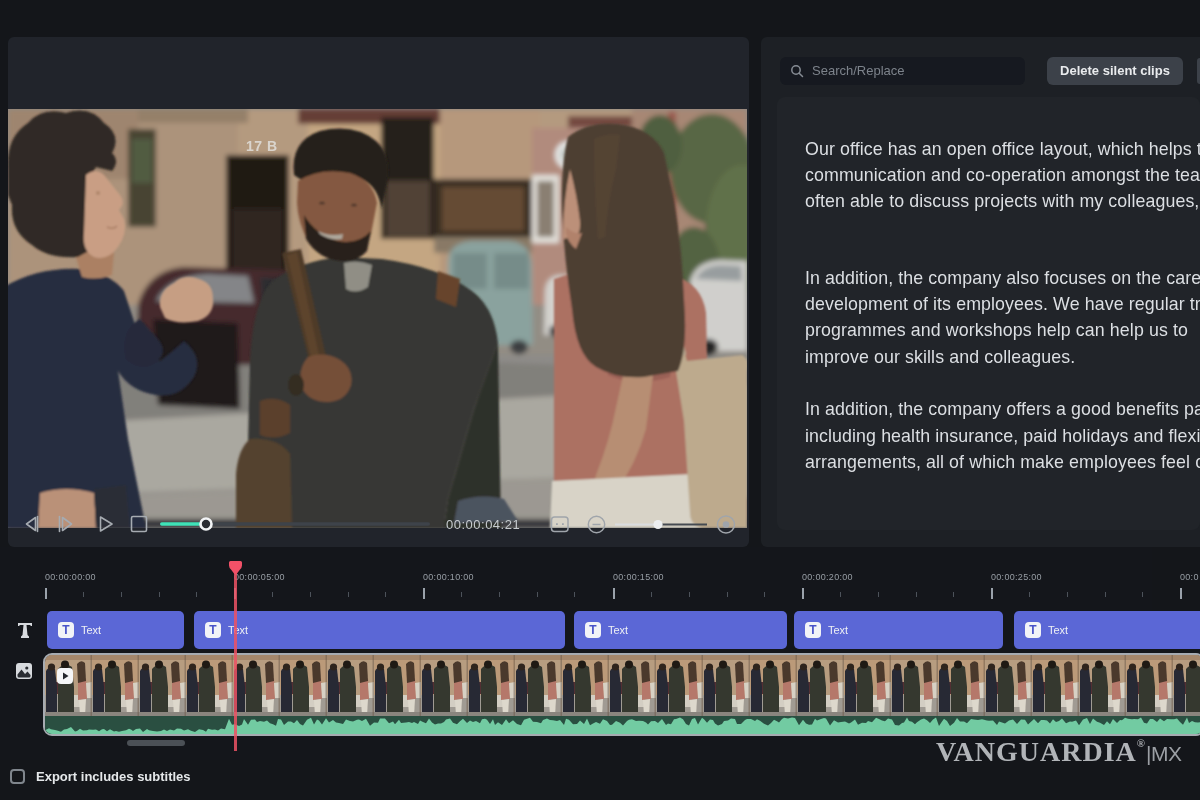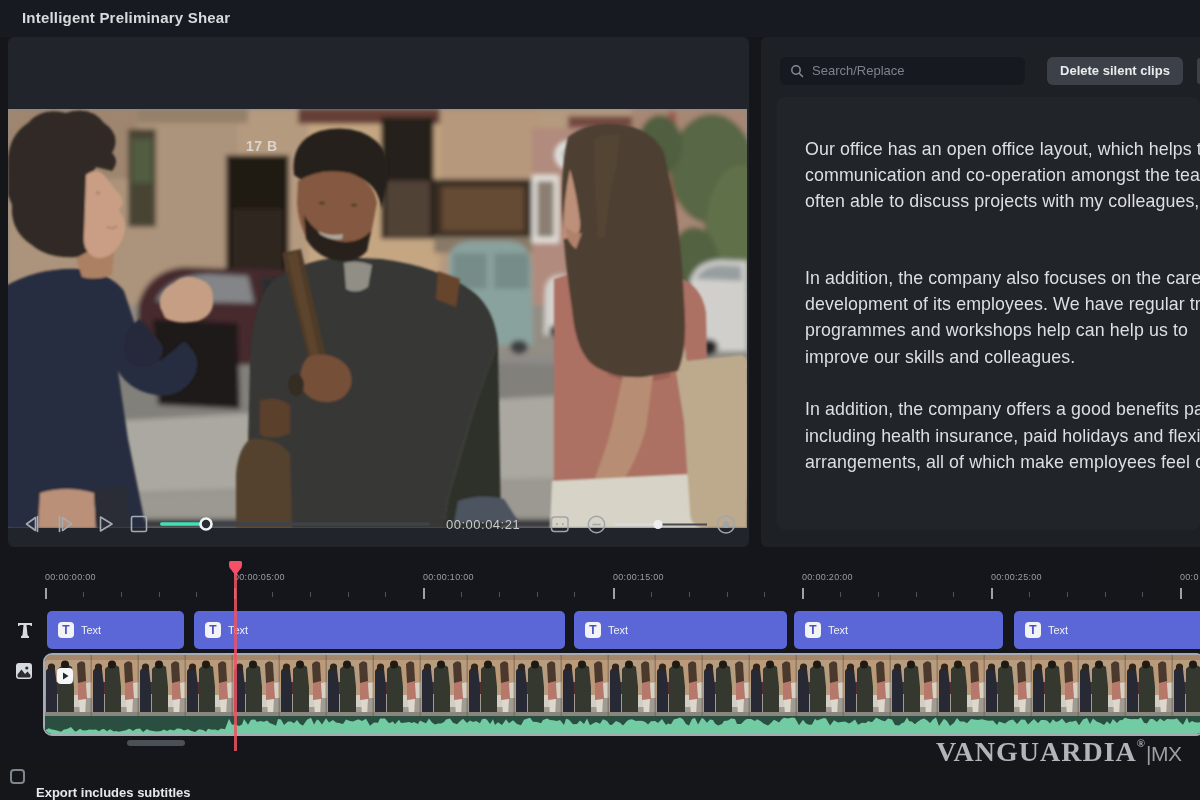--- a/index.html
+++ b/index.html
@@ -24,31 +24,28 @@
 .tclip { position:absolute; top:64px; height:38px; background:#5b67d6; border-radius:5px; }
 .ticon { position:absolute; left:11px; top:11px; width:16px; height:16px; background:#f2f3f7; border-radius:4px; color:#4953c8; font-weight:700; font-size:12px; text-align:center; line-height:16px; }
 .tlabel { position:absolute; left:34px; top:13px; font-size:11px; color:#eef0f4; }
 #vclip { left:43px; top:106px; width:1162px; height:83px; border:2px solid #a6abb1; border-radius:9px; overflow:hidden; background:#1f2227; }
 #thumbs { left:0; top:0; width:1160px; height:61px; }
 #wave { left:0; top:61px; width:1160px; height:18px; background:#2c5144; }
 #playbtn { left:12px; top:13px; width:16px; height:16px; background:#f5f6f8; border-radius:4px; }
 #scrollbar { left:127px; top:740px; width:58px; height:6px; background:#4b5056; border-radius:3px; }
 #bottombar { left:0; top:760px; width:1200px; height:40px; background:#14161a; }
 #checkbox { left:10px; top:9px; width:15px; height:15px; border:2px solid #80868d; border-radius:4px; }
-#exportlabel { left:36px; top:9px; font-size:13px; font-weight:700; color:#e5e8ea;margin-top:16px; }
+#exportlabel { left:36px; top:9px; font-size:13px; font-weight:700; color:#e5e8ea; }
 #watermark { left:936px; top:736px; font-family:"Liberation Serif", serif; font-weight:700; font-size:28px; color:#b1b4b8; letter-spacing:1px; }
 #wmx { font-family:"Liberation Sans", sans-serif; font-weight:400; font-size:21px; color:#9b9fa4; letter-spacing:-0.5px; }
 #playhead-line { left:234px; top:561px; width:3px; height:190px; background:rgba(236,82,100,0.85); }
 </style>
 </head>
 <body>
 <div id="stage">
-  <div id="topbar" class="abs">
-      <div id="title" class="abs">Intelligent Preliminary Shear</div>
-    </div>
 
   <div id="preview" class="abs"></div>
   <div id="videobox" class="abs"><svg width="739" height="419" viewBox="0 0 739 419">
 <defs>
 <filter id="b3" x="-5%" y="-5%" width="110%" height="110%">
             <feGaussianBlur stdDeviation="2.5"></feGaussianBlur>
           </filter>
 <filter id="b1" x="-5%" y="-5%" width="110%" height="110%">
             <feGaussianBlur stdDeviation="1.2"></feGaussianBlur>
           </filter>

